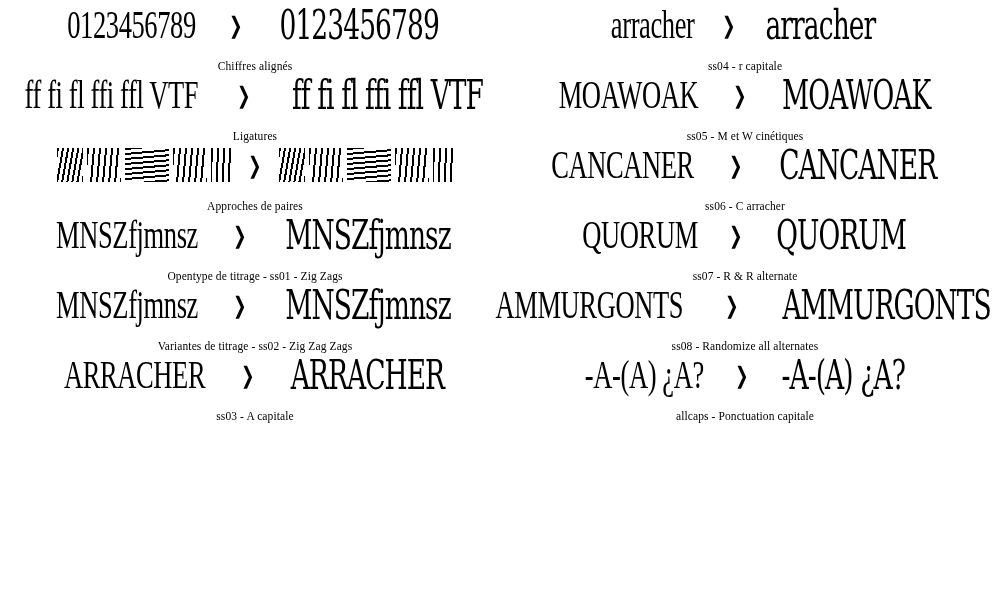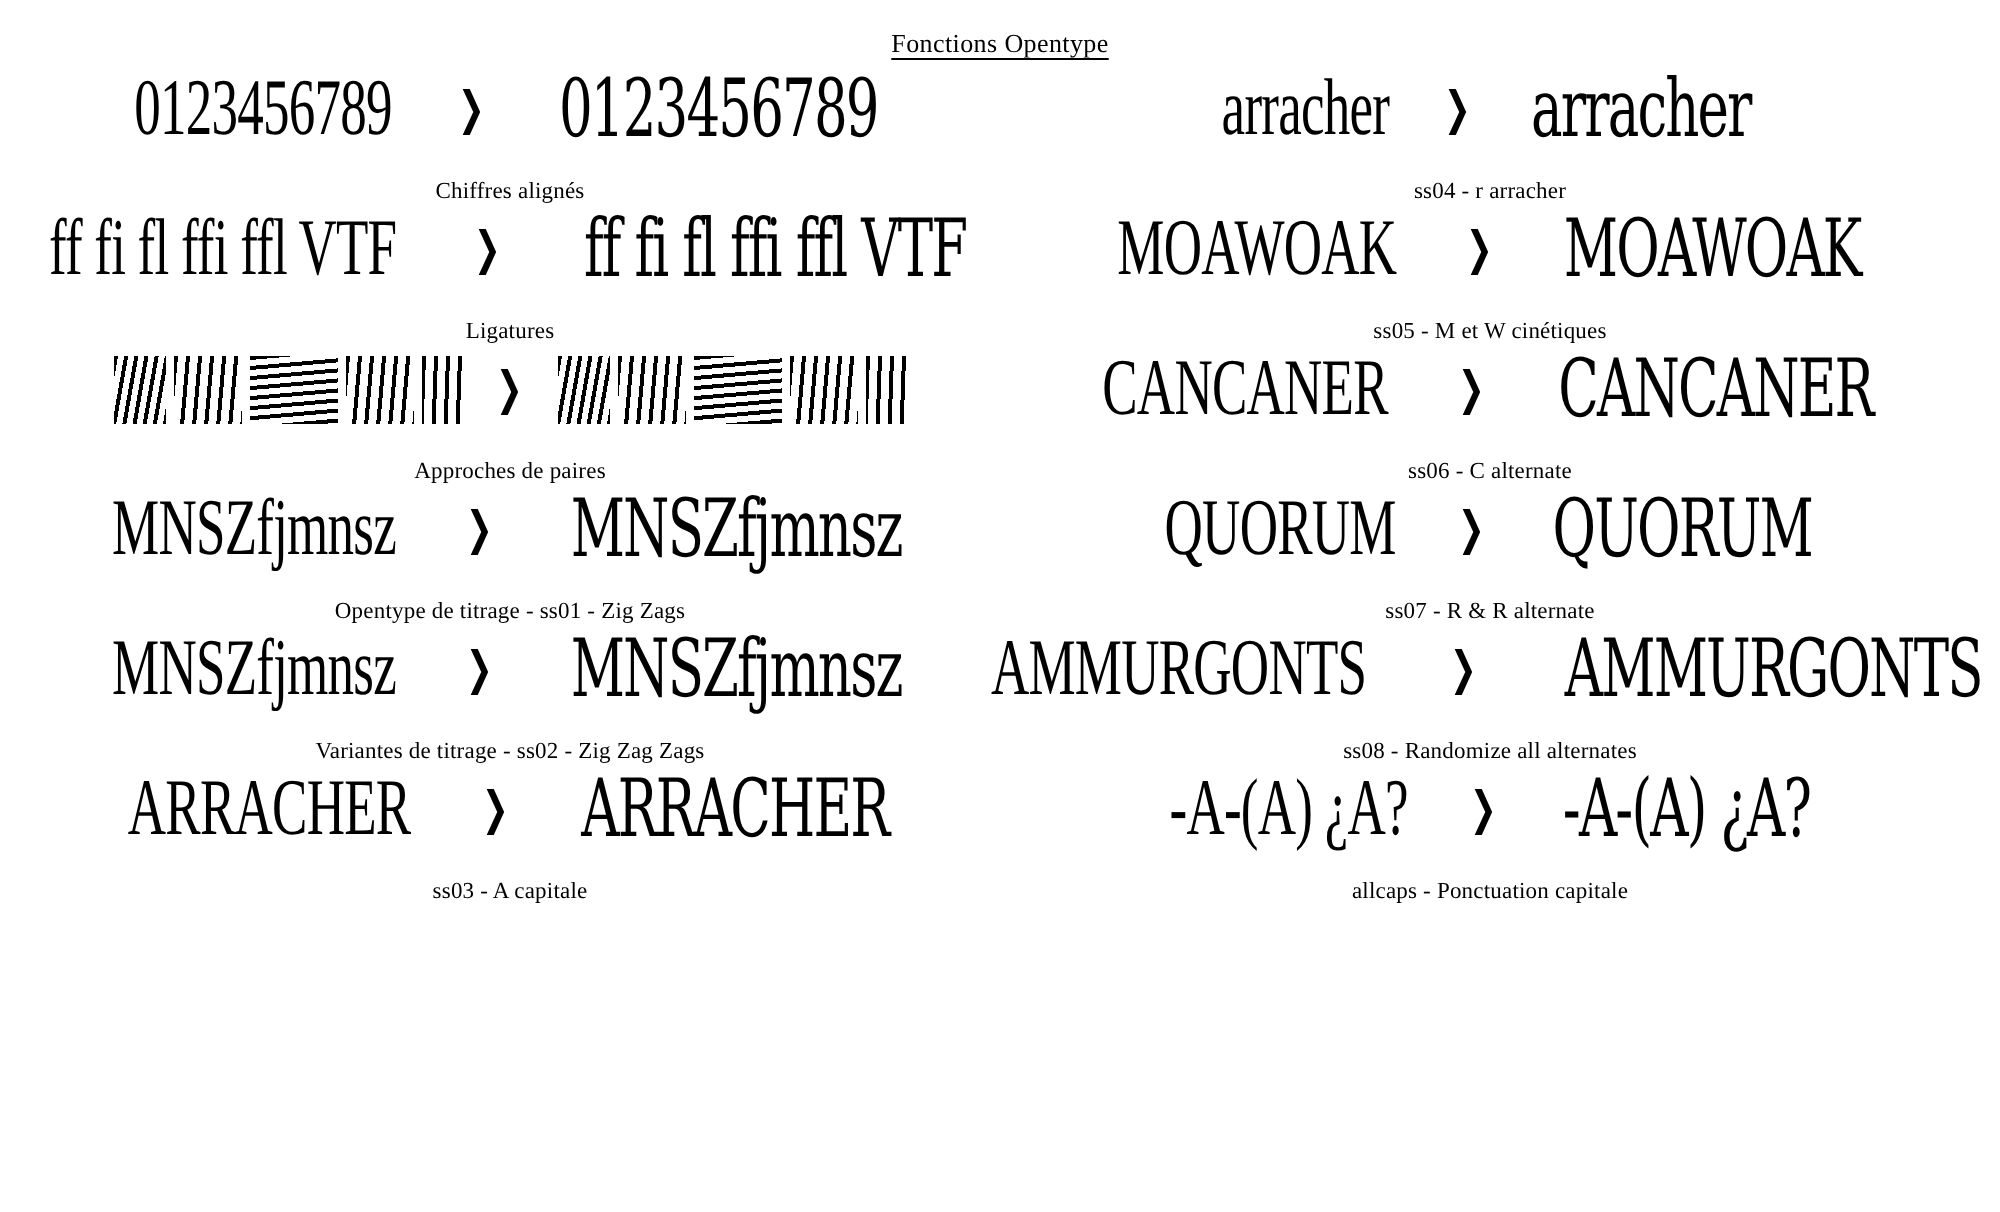--- a/index.html
+++ b/index.html
@@ -131,21 +131,20 @@
     width: 20px;
     height: 34px;
     background: repeating-linear-gradient(92deg, #000 0px, #000 2px, #fff 2px, #fff 6px);
   }
 </style>
 </head>
 <body>
 
 <div class="page">
 
-  <div class="page-title">Fonctions Opentype</div>
 
   <div class="columns">
 
     <div class="col col-left">
 
       <div class="feature">
         <div class="sample">
           <span class="glyphs">0123456789</span>
           <span class="arrow">❯</span>
           <span class="glyphs alt">0123456789</span>
@@ -213,39 +212,39 @@
     </div>
 
     <div class="col col-right">
 
       <div class="feature">
         <div class="sample">
           <span class="glyphs">arracher</span>
           <span class="arrow">❯</span>
           <span class="glyphs alt">arracher</span>
         </div>
-        <div class="caption">ss04 - r arracher</div>
+        <div class="caption">ss04 - r capitale</div>
       </div>
 
       <div class="feature">
         <div class="sample">
           <span class="glyphs">MOAWOAK</span>
           <span class="arrow">❯</span>
           <span class="glyphs alt">MOAWOAK</span>
         </div>
         <div class="caption">ss05 - M et W cinétiques</div>
       </div>
 
       <div class="feature">
         <div class="sample">
           <span class="glyphs">CANCANER</span>
           <span class="arrow">❯</span>
           <span class="glyphs alt">CANCANER</span>
         </div>
-        <div class="caption">ss06 - C alternate</div>
+        <div class="caption">ss06 - C arracher</div>
       </div>
 
       <div class="feature">
         <div class="sample">
           <span class="glyphs">QUORUM</span>
           <span class="arrow">❯</span>
           <span class="glyphs alt">QUORUM</span>
         </div>
         <div class="caption">ss07 - R &amp; R alternate</div>
       </div>

